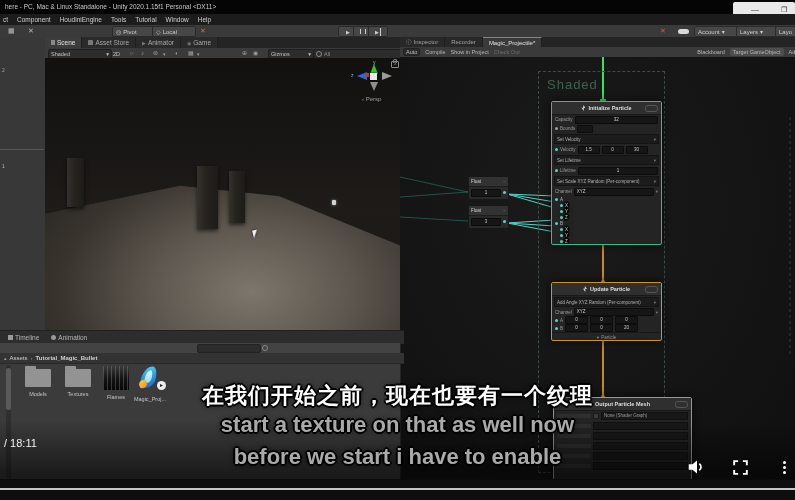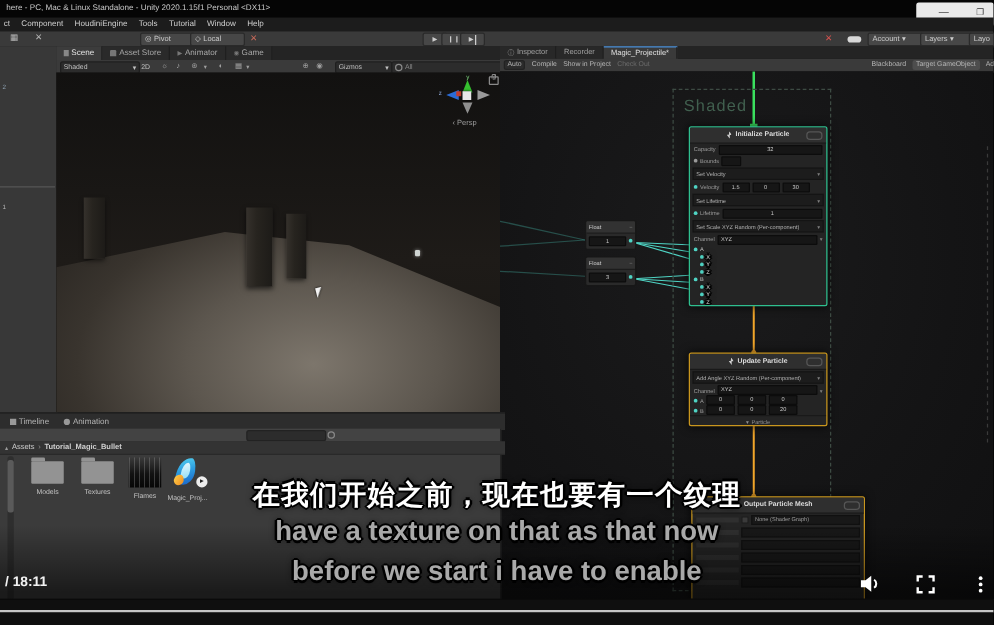--- a/index.html
+++ b/index.html
@@ -97,21 +97,21 @@
   .orow{display:flex;align-items:center;gap:2px;height:10px;padding:0 3px;flex:none;}
   .olab{width:34px;height:4px;background:#2f2f2f;flex:none;}
   .ofld{flex:1;height:6px;background:#181818;border:1px solid #101010;color:#9a9a9a;font-size:4.5px;line-height:5px;padding:0 2px;overflow:hidden;white-space:nowrap;}
   .chk{width:4px;height:4px;background:#3a3a3a;border:1px solid #1a1a1a;flex:none;}
 
   
   #statusbar{left:0;top:479px;width:795px;height:9px;background:#212121;border-top:1px solid #161616;}
   #prog{left:0;top:488px;width:795px;height:2px;background:#c6c6c6;}
   #bottomstrip{left:0;top:490px;width:795px;height:10px;background:#0e0e0e;}
   #fade{left:0;top:420px;width:795px;height:68px;background:linear-gradient(180deg,rgba(0,0,0,0) 0%,rgba(0,0,0,.55) 80%);pointer-events:none;}
-  #ptime{left:4px;top:460px;color:#f2f2f2;font-size:11px;font-weight:bold;}
+  #ptime{left:4px;top:437px;color:#f2f2f2;font-size:11px;font-weight:normal;}
   .pdots{width:3px;height:3px;border-radius:50%;background:#fff;margin:2px auto;}
 
   
   .sub{left:0;width:795px;text-align:center;font-weight:bold;
        text-shadow:-2px 0 0 #000,2px 0 0 #000,0 -2px 0 #000,0 2px 0 #000,-1px -1px 0 #000,1px 1px 0 #000,-1px 1px 0 #000,1px -1px 0 #000,0 0 6px #000;}
   #subzh{top:381px;color:#ffffff;font-size:22px;letter-spacing:1px;}
   #suben1{top:412px;color:#a9a9a9;font-size:22px;}
   #suben2{top:444px;color:#a9a9a9;font-size:22px;}
 </style>
 </head>
@@ -528,16 +528,16 @@
   <svg class="a" style="left:731px;top:458px;" width="19" height="19" viewBox="0 0 24 24" fill="none" stroke="#fff" stroke-width="2.4">
     <path d="M4 9V4h5M15 4h5v5M20 15v5h-5M9 20H4v-5"></path>
   </svg>
   <div class="a" style="left:781px;top:459px;width:6px;height:16px;">
     <div class="pdots"></div>
     <div class="pdots"></div>
     <div class="pdots"></div>
   </div>
 
   <div class="a sub tx" id="subzh">在我们开始之前，现在也要有一个纹理</div>
-  <div class="a sub tx" id="suben1">have a texture on that as that now</div>
+  <div class="a sub tx" id="suben1">start a texture on that as well now</div>
   <div class="a sub tx" id="suben2">before we start i have to enable</div>
 
 </div>
 
 </body></html>

